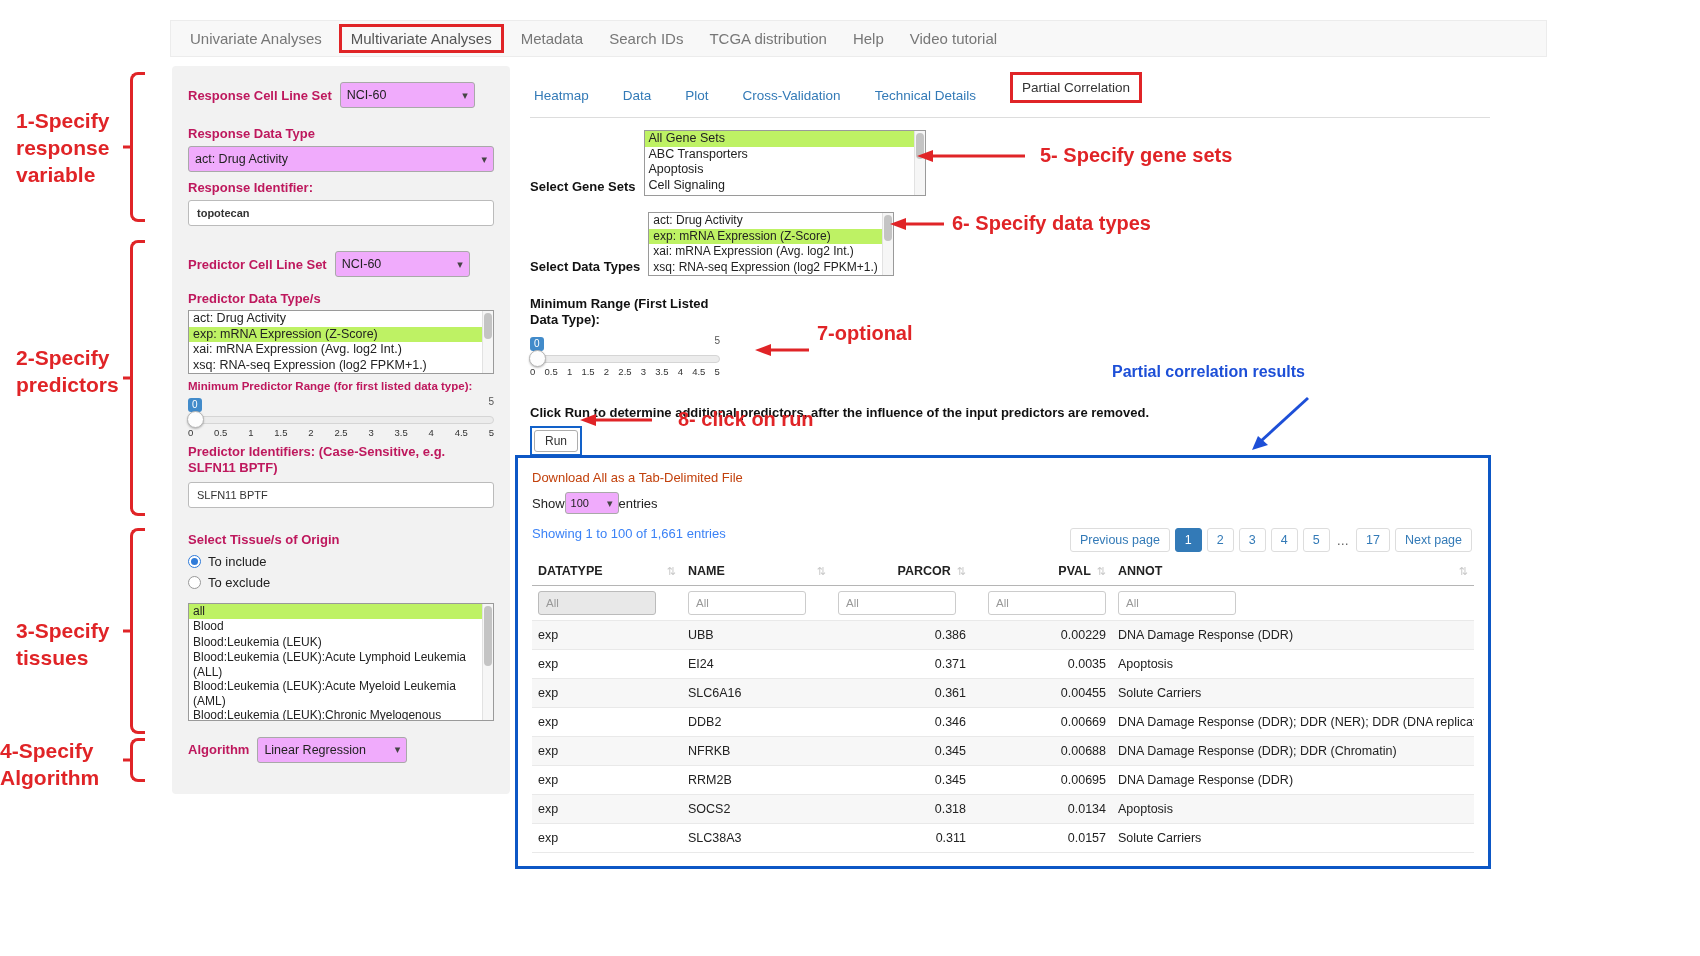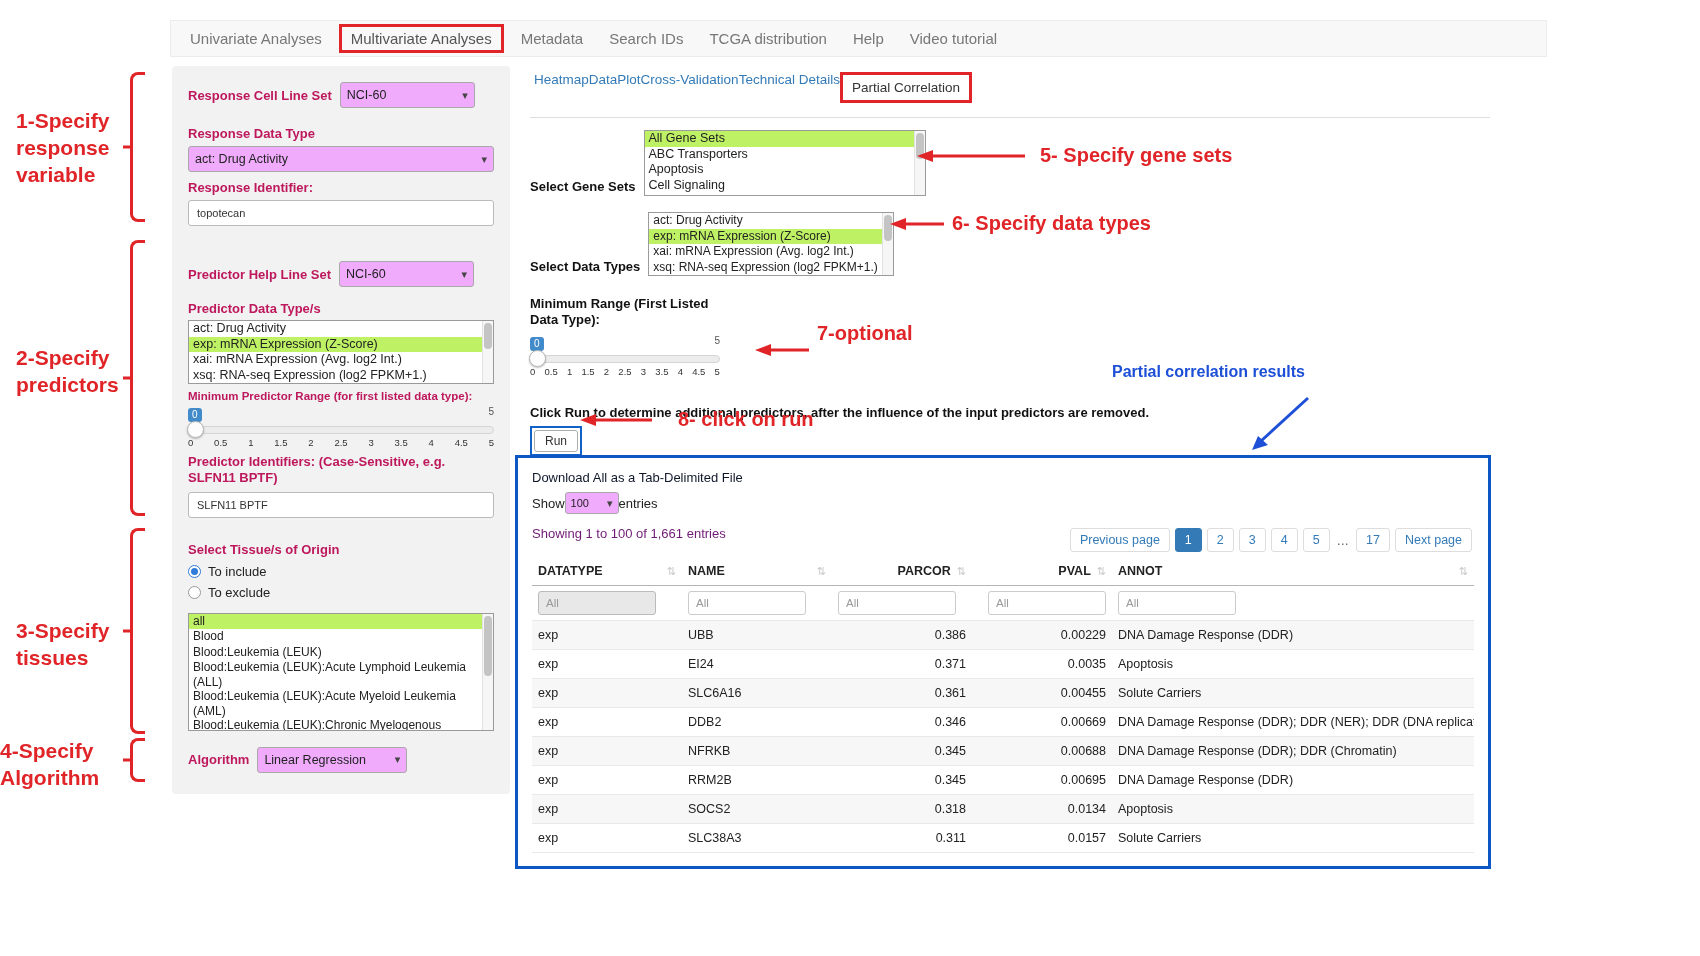--- a/index.html
+++ b/index.html
@@ -43,35 +43,35 @@
   .slider-handle{position:absolute;left:-2px;top:-6px;width:17px;height:17px;background:#fdfdfd;border:1px solid #b5b5b5;border-radius:50%;box-shadow:0 1px 2px rgba(0,0,0,.25);cursor:grab;}
   .ticks{display:flex;justify-content:space-between;font-size:9.5px;color:#333;}
 
   .radio-row{display:flex;align-items:center;gap:7px;font-size:13px;color:#222;margin:4px 0;cursor:pointer;height:17px;}
   .radio{width:13px;height:13px;border-radius:50%;border:1px solid #999;background:#fff;position:relative;flex:0 0 13px;}
   .radio.checked{border-color:#2f7bd9;}
   .radio.checked::after{content:"";position:absolute;inset:2px;background:#2f7bd9;border-radius:50%;}
 
   
   .main{position:absolute;left:530px;top:66px;width:960px;}
-  .tabs{display:flex;align-items:flex-start;border-bottom:1px solid #ddd;padding:6px 4px 14px;}
+  .tabs{display:flex;align-items:flex-end;gap:34px;border-bottom:1px solid #ddd;padding:6px 4px 14px;}
   .tab{color:#337ab7;font-size:13.5px;text-decoration:none;cursor:pointer;white-space:nowrap;}
   .tab.active{color:#333;border:3px solid #e02427;padding:5px 9px;}
   .fieldline{display:flex;align-items:flex-end;gap:8px;}
   .mainlbl{font-size:13px;font-weight:700;color:#111;}
   .mainlbl.pre{white-space:pre-line;line-height:1.25;}
   .run-wrap{display:inline-block;border:2px solid #1261c9;padding:2px;background:#fff;}
   .run-btn{border:1px solid #adadad;background:#fff;border-radius:3px;font-size:12px;color:#333;padding:3px 10px;cursor:pointer;font-family:inherit;}
 
   
   .results-box{position:absolute;left:515px;top:455px;width:976px;height:414px;border:3px solid #0d57c5;background:#fff;padding:10px 14px;}
-  .link{color:#0f172a;font-size:13px;text-decoration:none;cursor:pointer;display:inline-block;text-align:center;}
+  .link{color:#c2410c;font-size:13px;text-decoration:none;cursor:pointer;display:inline-block;text-align:center;}
   .show-row{display:flex;align-items:center;gap:0;font-size:13px;margin-top:6px;color:#222;}
   .select.xs{width:54px;height:22px;font-size:11px;padding:1px 5px;}
-  .showing{font-size:13px;margin-top:12px;color:#701a75;}
+  .showing{font-size:13px;margin-top:12px;color:#3b82f6;}
   .pagination{position:absolute;right:16px;top:70px;display:flex;gap:5px;align-items:flex-end;}
   .pg{font-size:12.5px;color:#337ab7;border:1px solid #ddd;border-radius:3px;padding:4px 9px;cursor:pointer;background:#fff;white-space:nowrap;}
   .pg.active{background:#337ab7;color:#fff;border-color:#337ab7;}
   .pg.ellipsis{border:none;color:#555;padding:4px 2px;cursor:default;}
 
   .table{margin-top:16px;font-size:12.5px;color:#222;}
   .tr{display:grid;grid-template-columns:150px 150px 140px 140px 1fr;align-items:center;}
   .thead{border-bottom:1px solid #b5b5b5;}
   .th{font-weight:700;display:flex;align-items:center;justify-content:space-between;padding:7px 6px;cursor:pointer;}
   .th.right{justify-content:flex-end;gap:6px;}
@@ -120,24 +120,24 @@
       </div>
     </div>
 
     <label class="lbl" style="margin-bottom:5px">Response Data Type</label>
     <div class="select full" style="margin-bottom:8px">
       <span>act: Drug Activity</span>
       <span class="caret">▾</span>
     </div>
 
     <label class="lbl" style="margin-bottom:5px">Response Identifier:</label>
-    <input class="textinput" style="margin-bottom: 35px;" value="topotecan">
+    <input class="textinput" style="margin-bottom: 25px; font-weight: bold;" value="topotecan">
 
     <div class="inline-row" style="margin-bottom:14px">
-      <label class="lbl">Predictor Help Line Set</label>
+      <label class="lbl">Predictor Cell Line Set</label>
       <div class="select sm">
         <span>NCI-60</span>
         <span class="caret">▾</span>
       </div>
     </div>
 
     <label class="lbl" style="margin-bottom:4px">Predictor Data Type/s</label>
     <div class="listbox" style="height:64px;margin-bottom:6px">
       <div class="opt">act: Drug Activity</div>
       <div class="opt selected">exp: mRNA Expression (Z-Score)</div>

